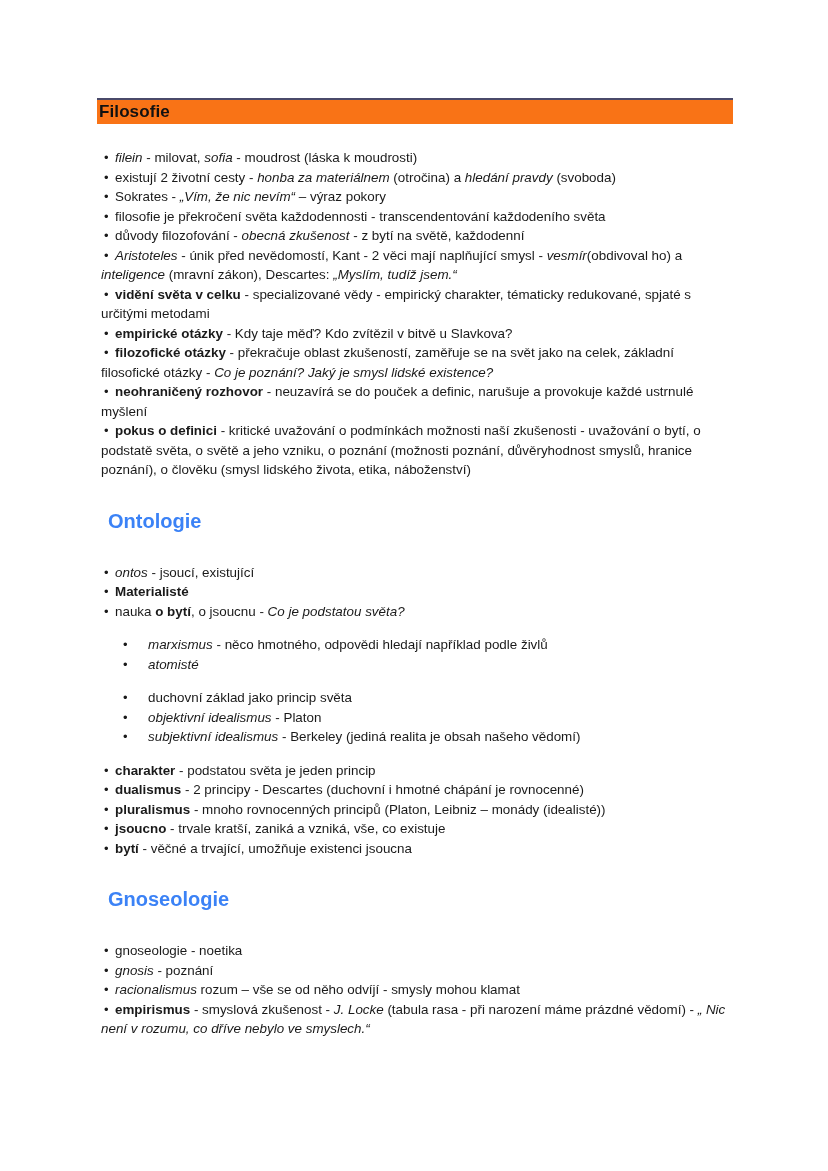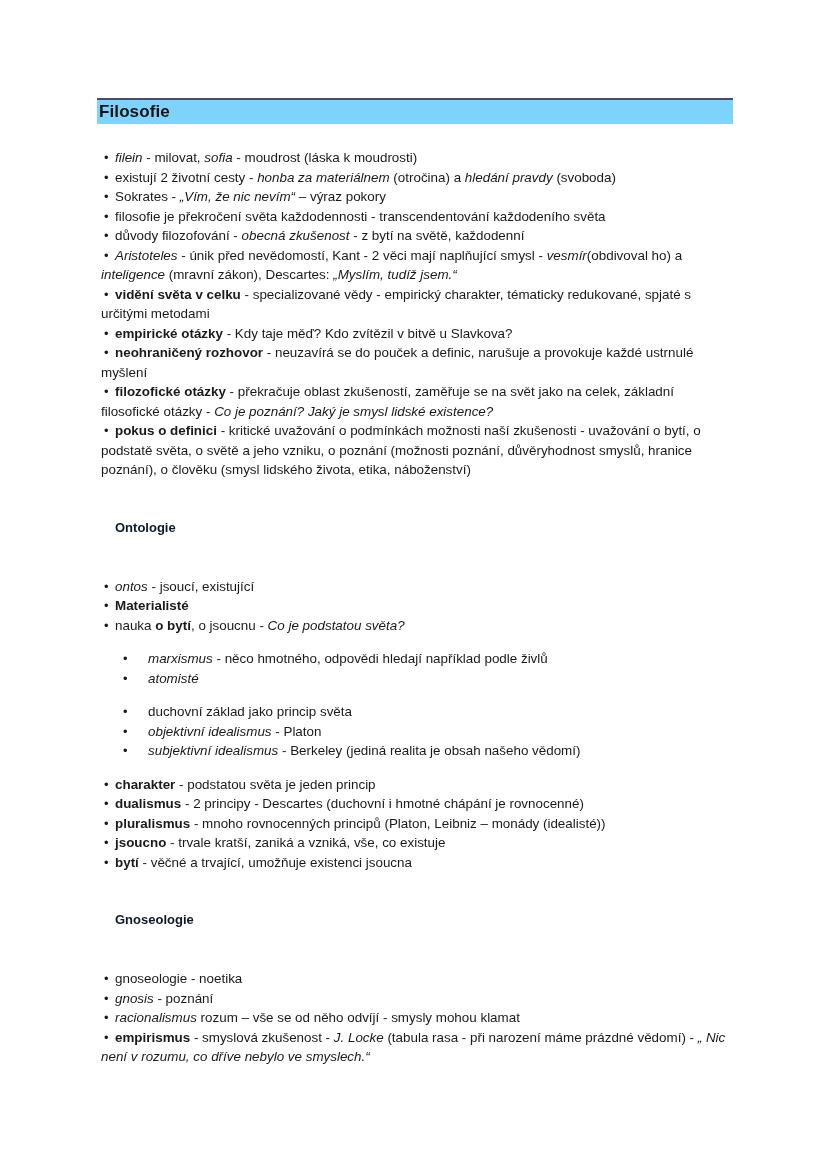--- a/index.html
+++ b/index.html
@@ -1,31 +1,31 @@
 <!DOCTYPE html>
 <html><head>
 <meta charset="utf-8">
 <style>
   html, body { margin: 0; padding: 0; background: #ffffff; }
   body { width: 828px; height: 1171px; position: relative; overflow: hidden;
          font-family: "Liberation Sans", "DejaVu Sans", sans-serif; color: #1a1a1a; }
   .page { position: absolute; left: 97px; top: 98px; width: 636px; }
-  .title-bar { background: #7dd3fc; border-top: 2px solid #4a4a6a; height: 24px;
+  .title-bar { background: #f97316; border-top: 2px solid #4a4a6a; height: 24px;
                padding-left: 2px; display: flex; align-items: center; }
   .title-bar h1 { margin: 0; font-size: 17px; font-weight: bold; color: #111; letter-spacing: 0.1px; }
   ul { list-style: none; margin: 4px; padding: 0; }
   .list { font-size: 13.4px; line-height: 19.5px; }
   .list li { position: relative; padding-left: 14px; text-indent: 0; }
   .list li .bullet { position: absolute; left: 3px; top: 0; font-size: 13px; }
   .list li.wrap { padding-left: 0; }
   .list li.wrap .bullet { position: static; display: inline-block; width: 14px; text-align: left; padding-left: 3px; box-sizing: border-box; }
   .sub { margin: 14px 0 14px 0; }
   .sub li { padding-left: 51px; }
   .sub li .bullet { left: 26px; }
-  h2 { margin: 16px; font-size: 13px; font-weight: bold; color: #0f172a; height: 20px; line-height: 20px; padding-left: 2px; }
+  h2 { margin: 9px; font-size: 20px; font-weight: bold; color: #3b82f6; height: 20px; line-height: 20px; padding-left: 2px; }
   i { font-style: italic; }
   b { font-weight: bold; }
 </style>
 </head>
 <body>
 
 <div class="page">
   <div class="title-bar">
     <h1>Filosofie</h1>
   </div>
@@ -33,22 +33,22 @@
   <div style="height:20px"></div>
   <ul class="list">
       <li class="wrap"><span class="bullet">•</span><i>filein</i><span> - milovat, </span><i>sofia</i><span> - moudrost (láska k moudrosti)</span></li>
       <li class="wrap"><span class="bullet">•</span><span>existují 2 životní cesty - </span><i>honba za materiálnem</i><span> (otročina) a </span><i>hledání pravdy</i><span> (svoboda)</span></li>
       <li class="wrap"><span class="bullet">•</span><span>Sokrates - </span><i>„Vím, že nic nevím“</i><span> – výraz pokory</span></li>
       <li class="wrap"><span class="bullet">•</span><span>filosofie je překročení světa každodennosti - transcendentování každodeního světa</span></li>
       <li class="wrap"><span class="bullet">•</span><span>důvody filozofování - </span><i>obecná zkušenost</i><span> - z bytí na světě, každodenní</span></li>
       <li class="wrap"><span class="bullet">•</span><i>Aristoteles</i><span> - únik před nevědomostí, Kant - 2 věci mají naplňující smysl - </span><i>vesmír</i><span>(obdivoval ho) a </span><i>inteligence</i><span> (mravní zákon), Descartes: </span><i>„Myslím, tudíž jsem.“</i></li>
       <li class="wrap"><span class="bullet">•</span><b>vidění světa v celku</b><span> - specializované vědy - empirický charakter, tématicky redukované, spjaté s určitými metodami</span></li>
       <li class="wrap"><span class="bullet">•</span><b>empirické otázky</b><span> - Kdy taje měď? Kdo zvítězil v bitvě u Slavkova?</span></li>
+      <li class="wrap"><span class="bullet">•</span><b>filozofické otázky</b><span> - překračuje oblast zkušeností, zaměřuje se na svět jako na celek, základní filosofické otázky - </span><i>Co je poznání? Jaký je smysl lidské existence?</i></li>
       <li class="wrap"><span class="bullet">•</span><b>neohraničený rozhovor</b><span> - neuzavírá se do pouček a definic, narušuje a provokuje každé ustrnulé myšlení</span></li>
-      <li class="wrap"><span class="bullet">•</span><b>filozofické otázky</b><span> - překračuje oblast zkušeností, zaměřuje se na svět jako na celek, základní filosofické otázky - </span><i>Co je poznání? Jaký je smysl lidské existence?</i></li>
       <li class="wrap"><span class="bullet">•</span><b>pokus o definici</b><span> - kritické uvažování o podmínkách možnosti naší zkušenosti - uvažování o bytí, o podstatě světa, o světě a jeho vzniku, o poznání (možnosti poznání, důvěryhodnost smyslů, hranice poznání), o člověku (smysl lidského života, etika, náboženství)</span></li>
     </ul>
 
   <div style="height:18px"></div>
   <h2>Ontologie</h2>
   <div style="height:19px"></div>
   <ul class="list">
       <li class="wrap"><span class="bullet">•</span><i>ontos</i><span> - jsoucí, existující</span></li>
       <li class="wrap"><span class="bullet">•</span><b>Materialisté</b></li>
       <li class="wrap"><span class="bullet">•</span><span>nauka </span><b>o bytí</b><span>, o jsoucnu - </span><i>Co je podstatou světa?</i></li>

